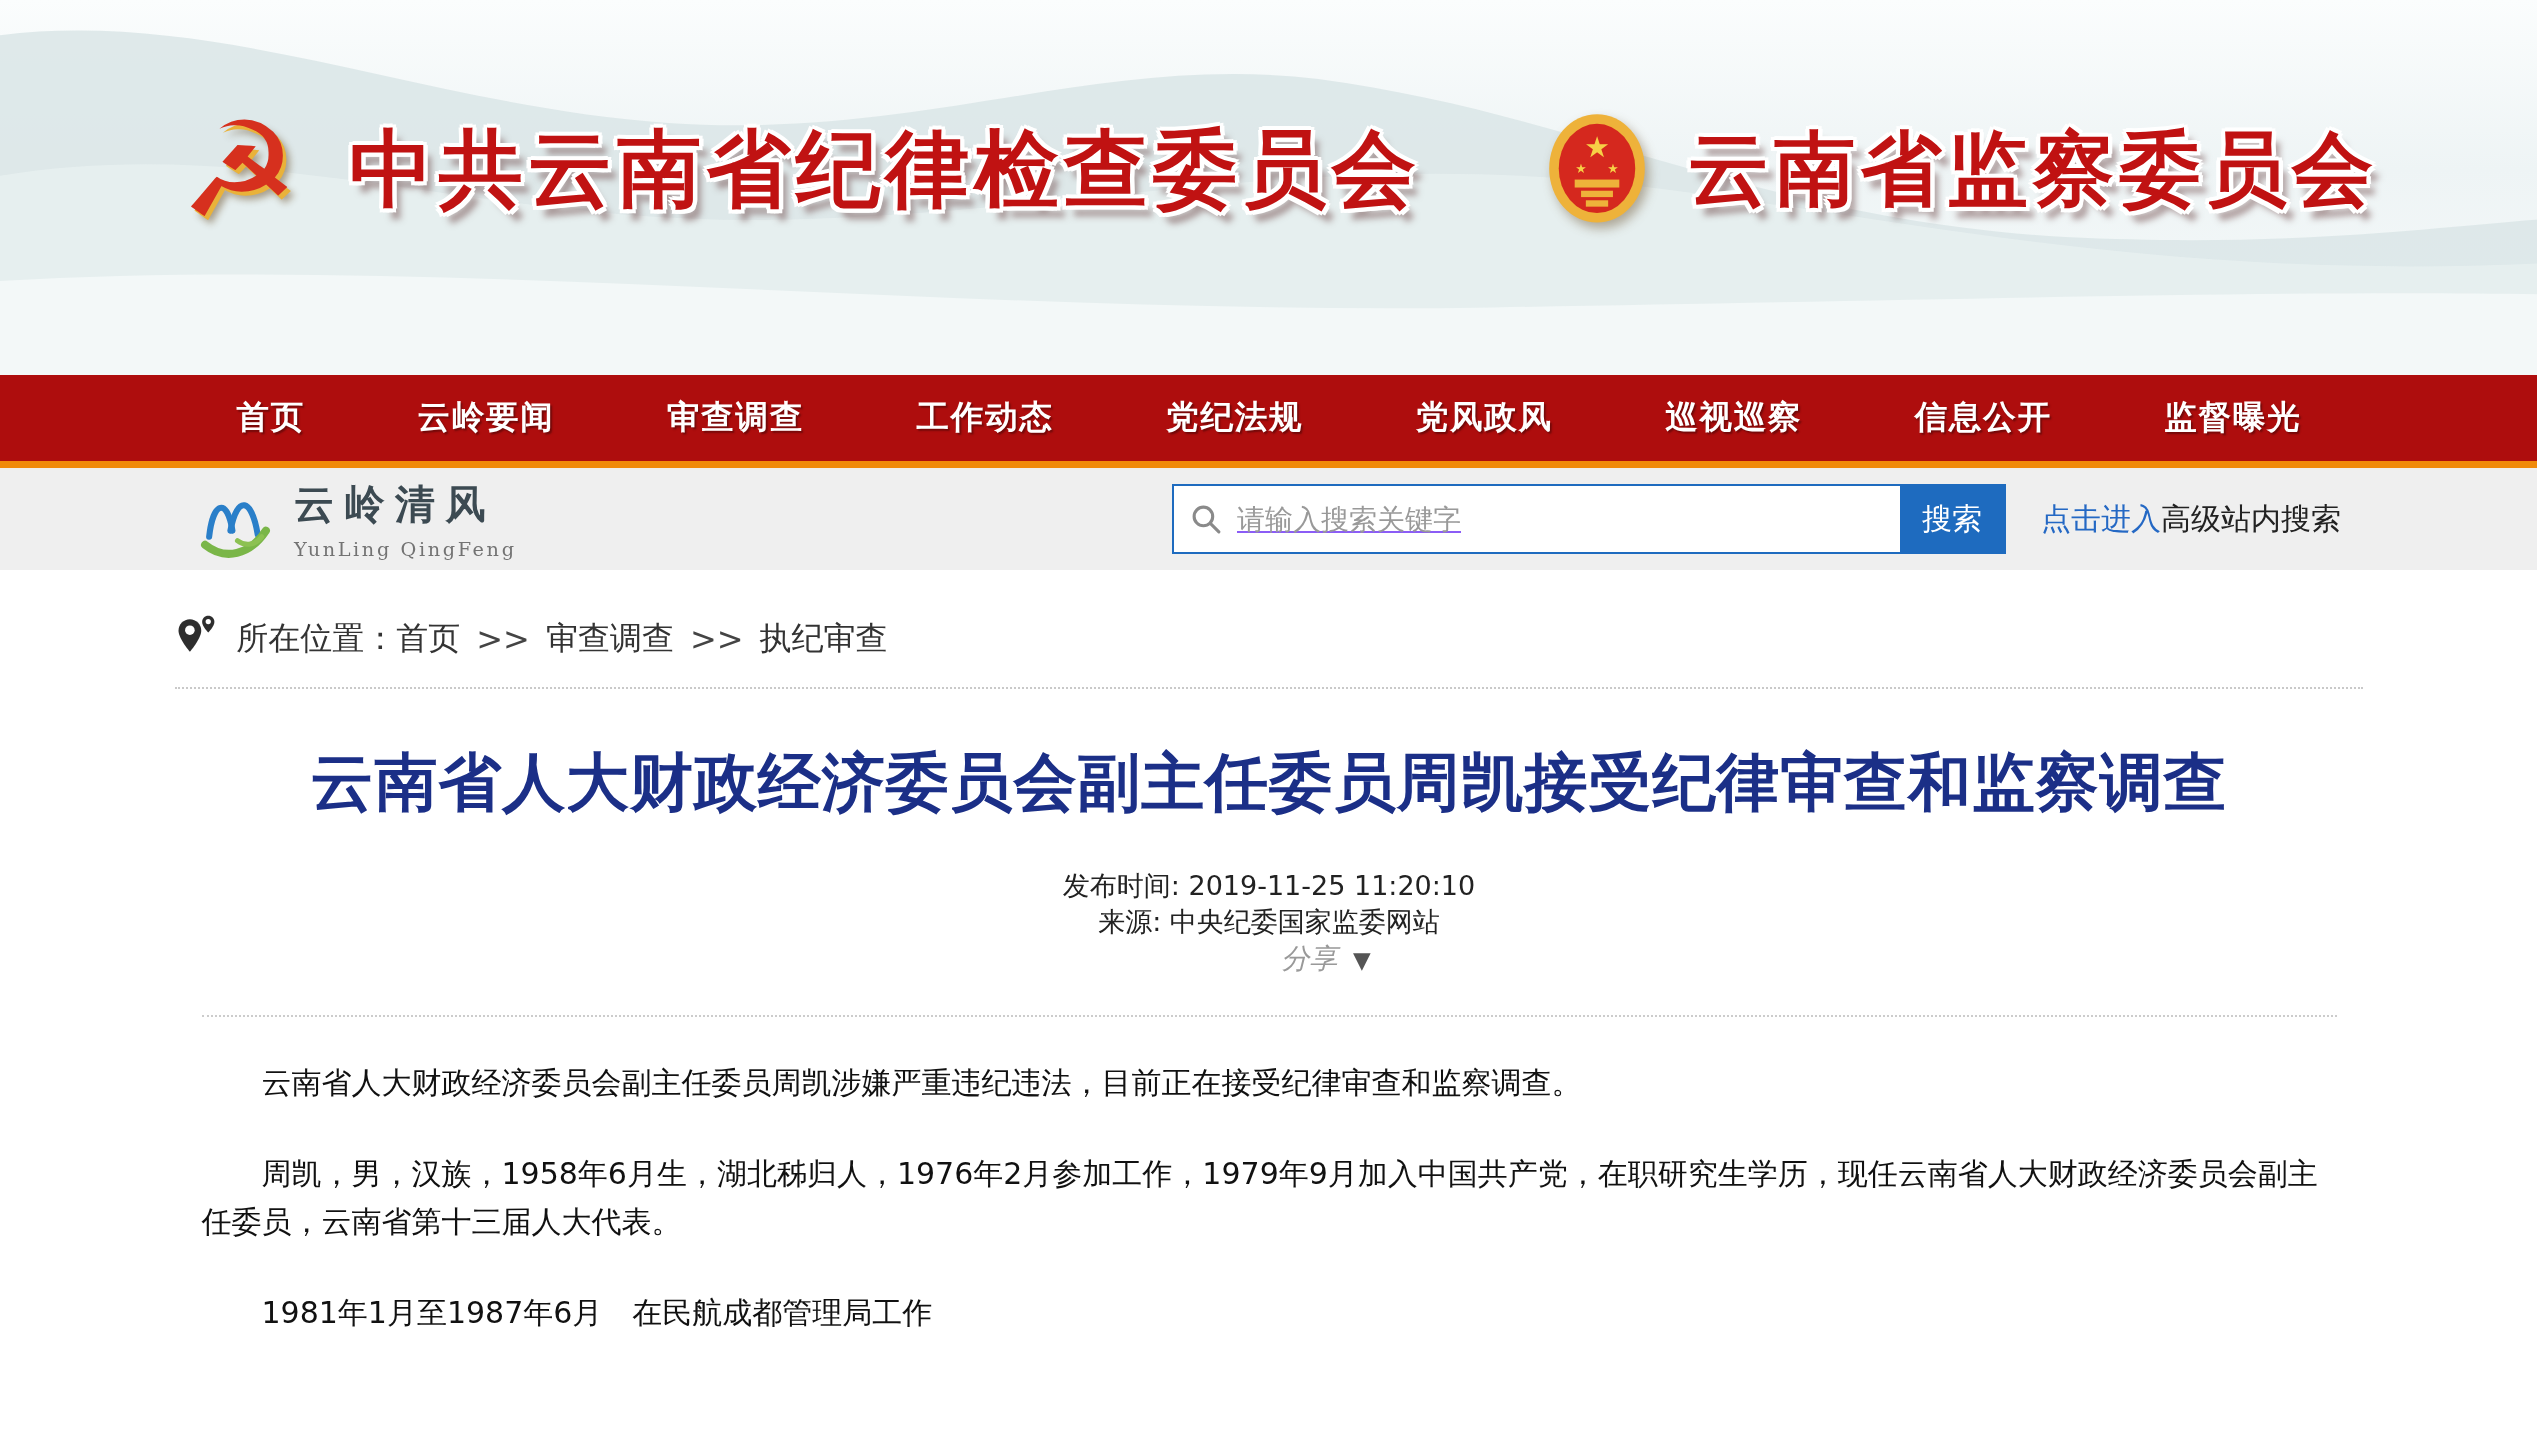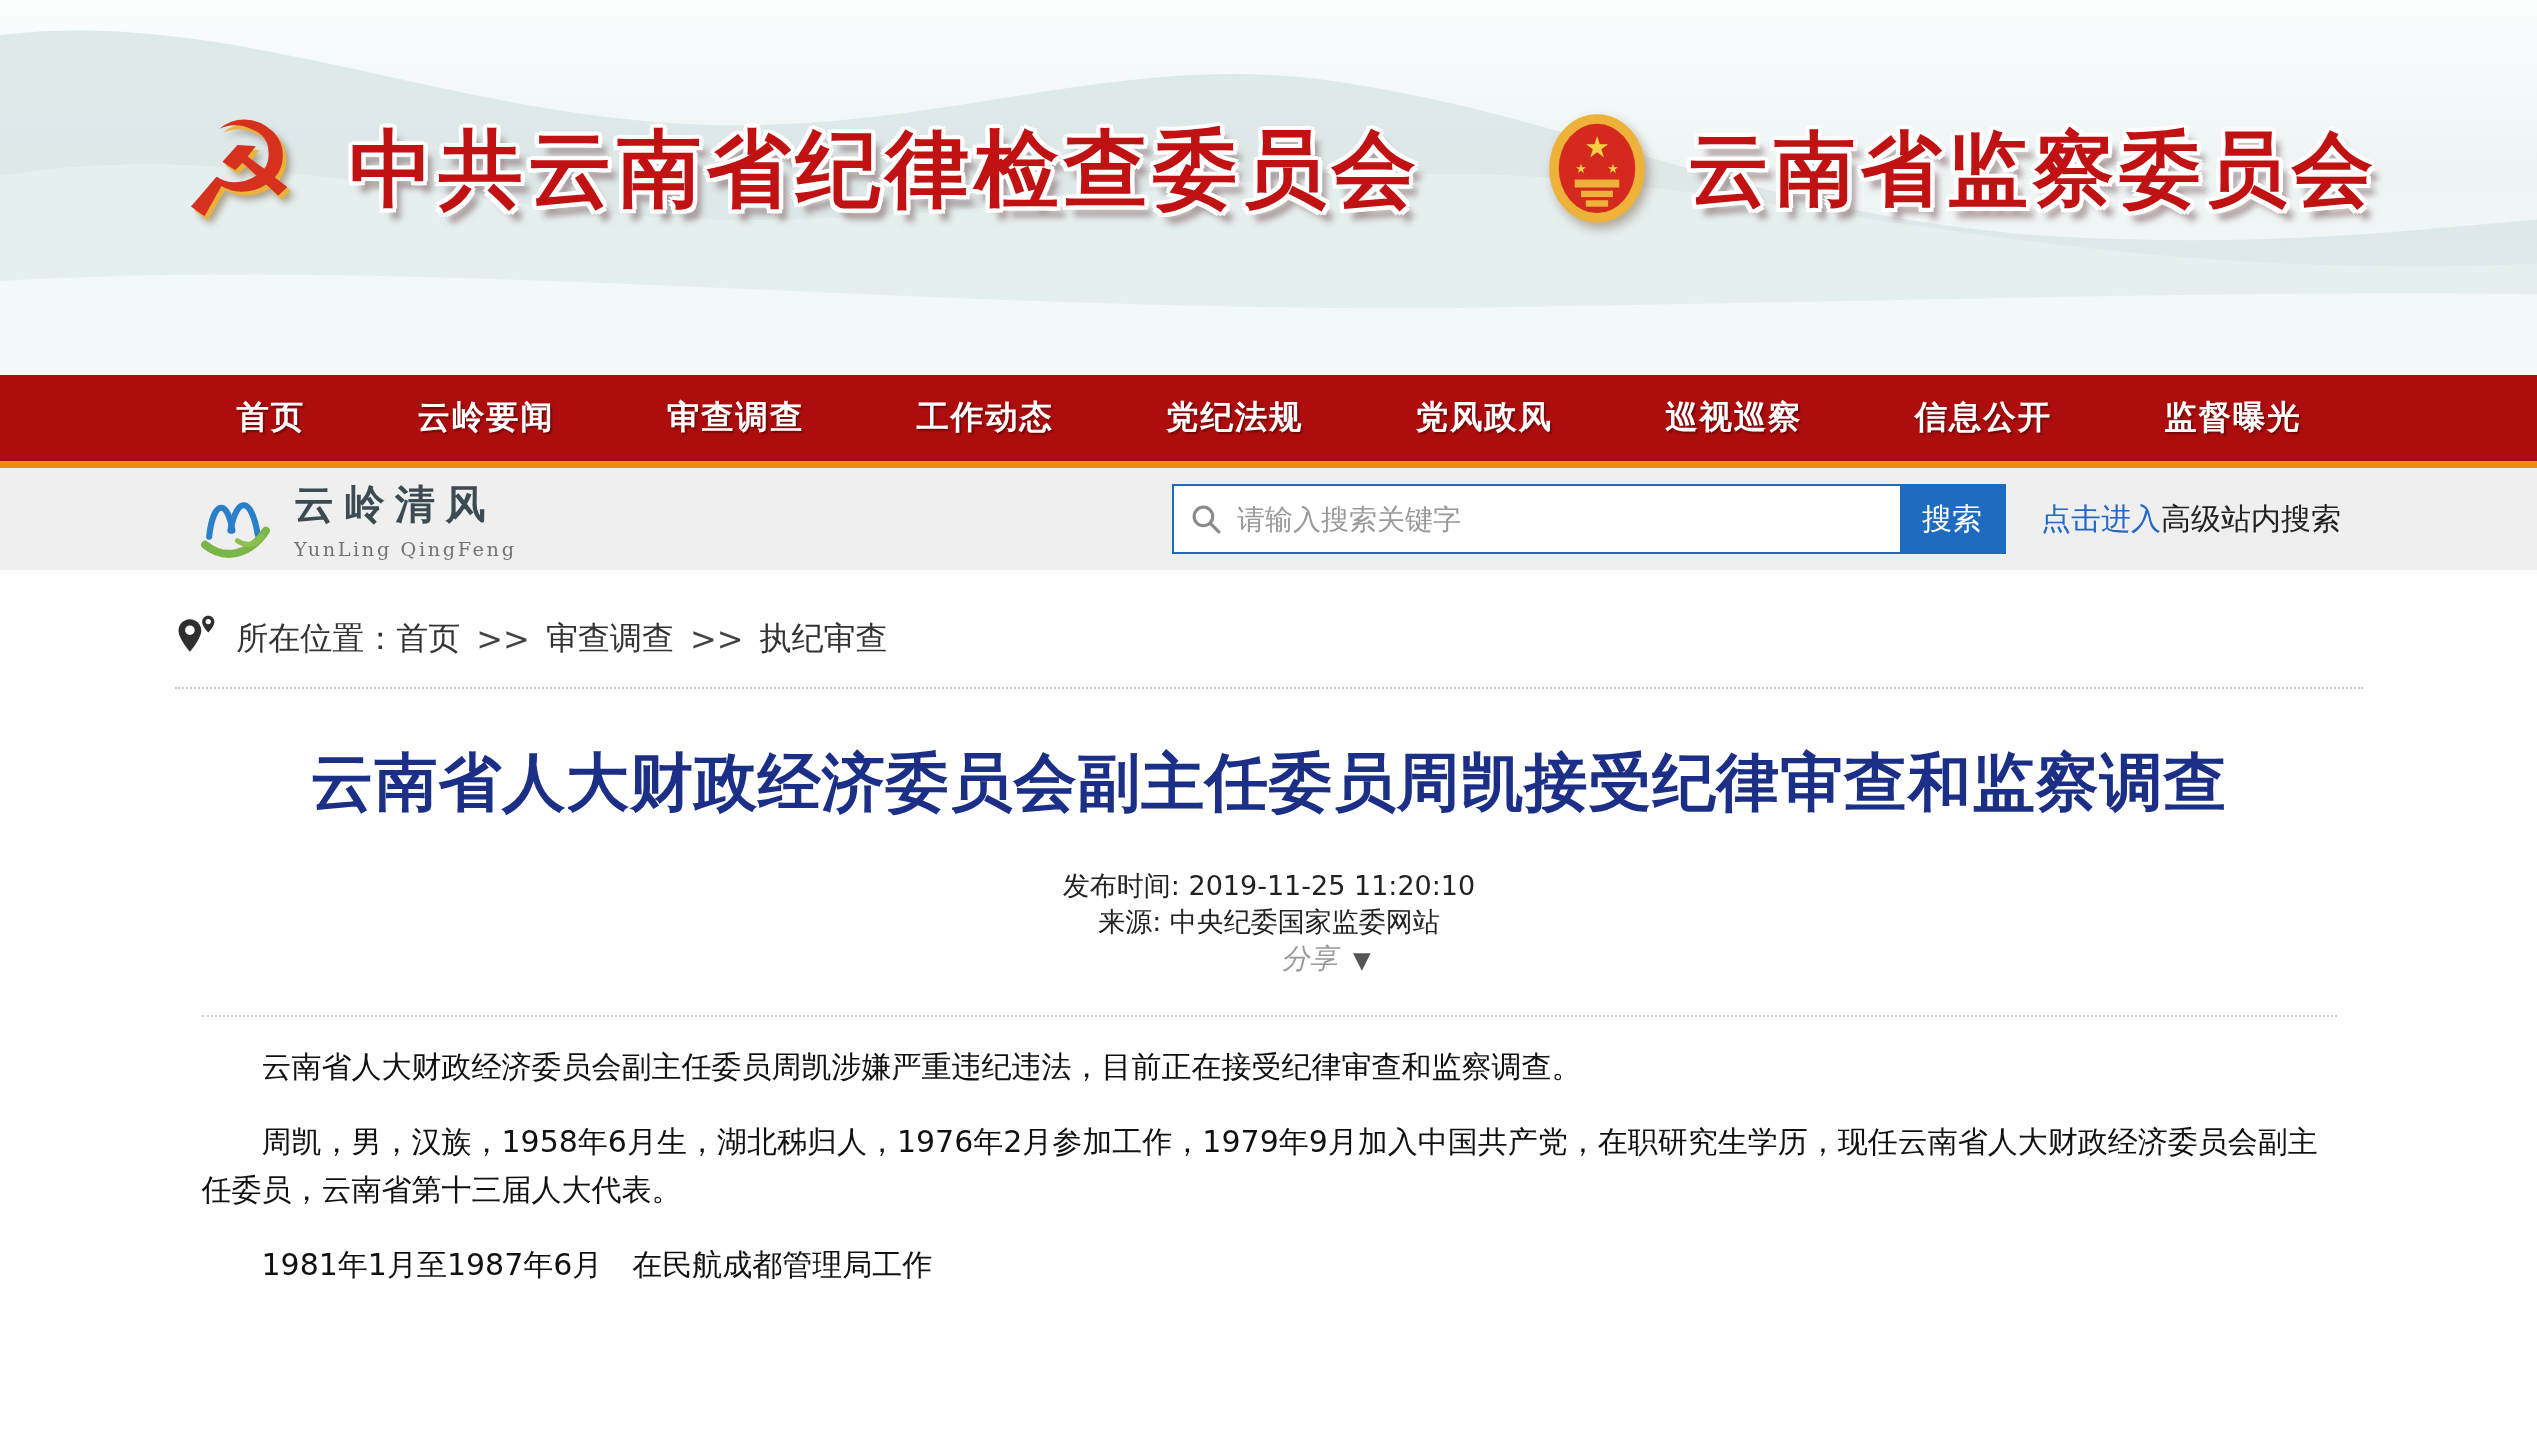--- a/index.html
+++ b/index.html
@@ -35,21 +35,21 @@
                   align-items:center; justify-content:space-between; }
   .logo { display:flex; align-items:center; cursor:pointer; }
   .logo-txt { margin-left:16px; }
   .logo-cn { font-size:40px; font-weight:bold; color:#3c4a52; letter-spacing:10.5px;
              font-family:"DejaVu Serif","Liberation Serif",serif; }
   .logo-en { font-size:19.3px; color:#737373; letter-spacing:2.6px; margin-top:5.3px;
              font-family:"DejaVu Serif","Liberation Serif",serif; }
   .search-group { display:flex; align-items:center; }
   .search-box { display:flex; align-items:stretch; border:2.6px solid #1e6bbf; background:#fff; height:70px; }
   .search-box input { border:none; outline:none; width:677px; font-size:28px; color:#8b5cf6;
-                      padding-left:14px; font-family:inherit; }
+                      padding-left:14px; font-family:inherit;text-decoration:underline; }
   .search-box input::placeholder { color:#999; }
   .mag { display:flex; align-items:center; padding-left:16px; }
   .search-btn { width:104px; background:#1e6bbf; color:#fff; font-size:30px; border:none;
                 cursor:pointer; font-family:inherit; }
   .adv { margin-left:35px; font-size:30px; white-space:nowrap; }
   .adv-link { color:#2468c4; cursor:pointer; }
   .adv-suffix { color:#222; }
 
   
   .crumb-wrap { width:2188px; margin:0 auto; padding-top:44px; }
@@ -63,21 +63,21 @@
   .article { width:2135px; margin:0 auto; }
   .article-title { margin-top:51px; text-align:center; font-size:63px; font-weight:bold;
                    color:#1b2f87; letter-spacing:0.9px; }
   .meta { margin-top:42px; display:flex; justify-content:center; align-items:center;
           font-size:27px; color:#222;flex-direction:column; }
   .meta .block { margin:0 31px; }
   .share { margin-left:114px; color:#999; font-style:italic; font-size:28px; cursor:pointer; }
   .share .tri { color:#555; font-style:normal; font-size:23px; margin-left:7px; }
   .meta-divider { margin-top:37px; border-bottom:2.6px dotted #cccccc; }
   .body { margin-top:21px; font-size:30px; color:#111; }
-  .body p { text-indent:2em; line-height:1.62; margin:26px 0; }
+  .body p { text-indent:2em; line-height:1.62; margin:42px 0; }
   .body p.bold { font-weight:bold; }
 </style>
 </head>
 <body>
 
 <div class="banner">
   <svg class="mountains" viewBox="0 0 2888 427" preserveAspectRatio="none">
     <path d="M0,40 C250,10 480,120 760,140 C1050,160 1250,60 1500,90 C1800,130 2000,250 2350,270 C2600,282 2760,260 2888,250 L2888,427 L0,427 Z" fill="#dce7e8" opacity="0.9"></path>
     <path d="M0,200 C300,150 560,260 900,250 C1250,240 1500,170 1850,210 C2150,245 2450,320 2888,300 L2888,427 L0,427 Z" fill="#e7efef" opacity="0.9"></path>
     <path d="M0,320 C500,290 1100,360 1700,350 C2200,342 2600,330 2888,335 L2888,427 L0,427 Z" fill="#f3f8f8"></path>

